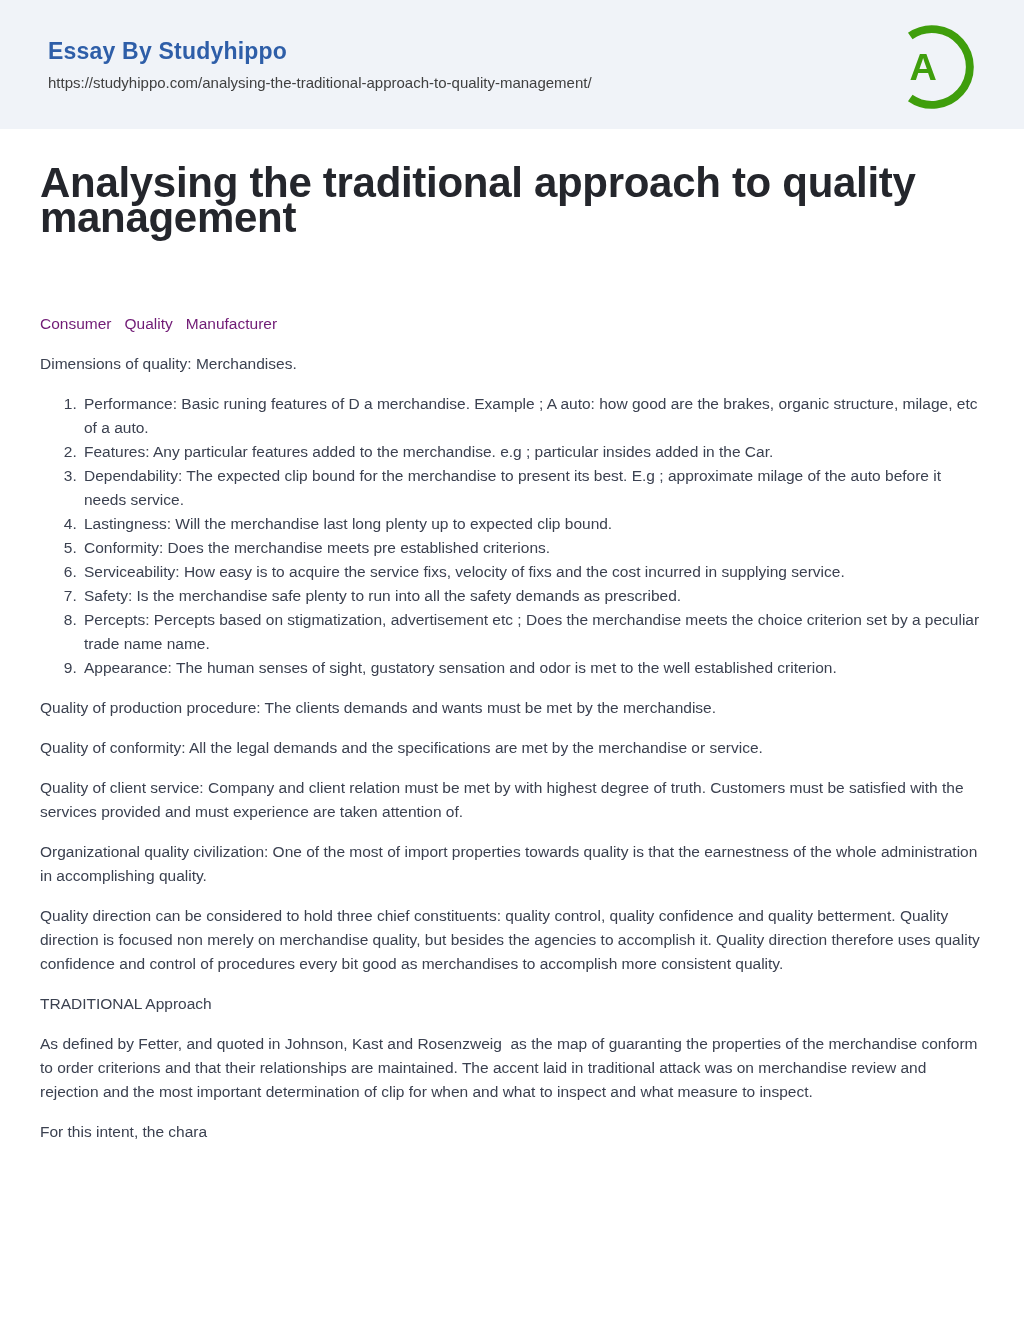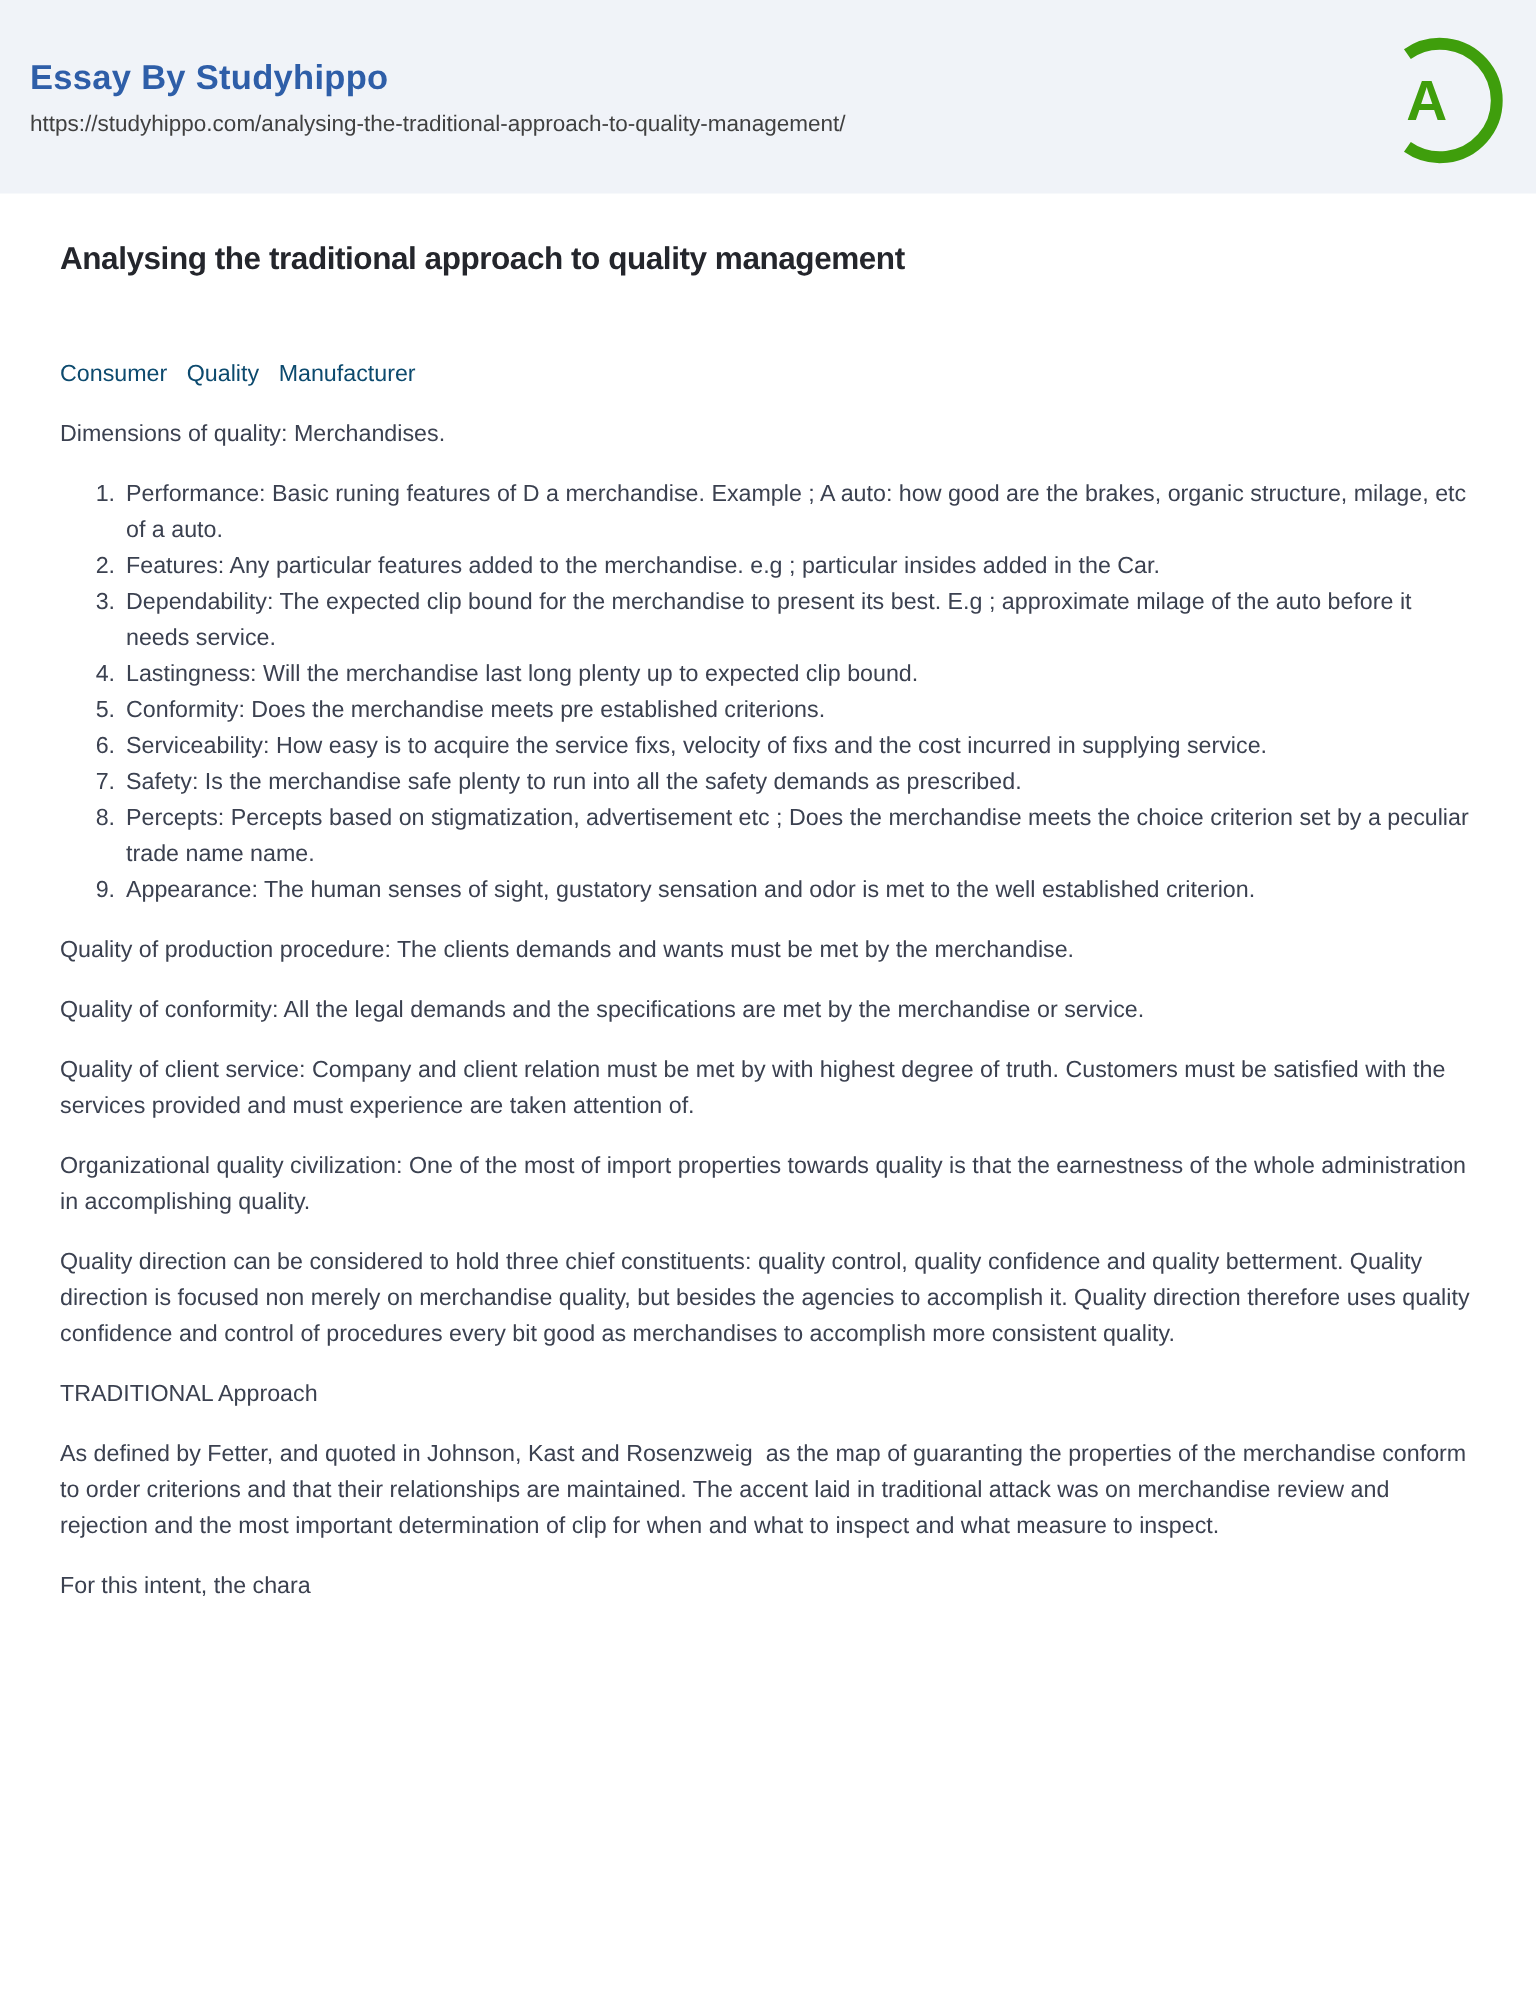--- a/index.html
+++ b/index.html
@@ -10,21 +10,21 @@
     font-family: "Liberation Sans", sans-serif;
     color: #3b4150;
     position: relative;
   }
   .header {
     background: #f0f3f8;
     height: 129px;
     display: flex;
     align-items: center;
     justify-content: space-between;
-    padding: 0 20px;
+    padding: 0 48px;
   }
   .site-info { display: flex; flex-direction: column; }
   .site-name {
     font-size: 23px;
     font-weight: 700;
     color: #2e5ea8;
     letter-spacing: 0.2px;
     margin-bottom: 9px;
   }
   .site-url {
@@ -40,34 +40,34 @@
   .logo-arc { fill: none; stroke: #3f9e0c; stroke-width: 9; }
   .logo-letter {
     fill: #3f9e0c;
     font-family: "Liberation Sans", sans-serif;
     font-weight: 700;
     font-size: 43px;
     text-anchor: middle;
   }
   .content { padding: 0 40px 40px 40px; }
   h1.page-title {
-    margin-top: 26px;
-    font-size: 21px;
+    margin-top: 36px;
+    font-size: 42px;
     line-height: 35px;
     font-weight: 700;
     letter-spacing: -0.3px;
     color: #24262c;
   }
   .tags {
-    margin-top: 48px;
+    margin-top: 77px;
     display: flex;
     gap: 13px;
     font-size: 15.5px;
     line-height: 24px;
-    color: #0c4a6e;
+    color: #701a75;
   }
   .content p {
     margin: 16px 0;
     font-size: 15.5px;
     line-height: 24px;
     white-space: pre-wrap;
     color: #3b4150;
   }
   .content ol {
     margin: 16px 0;

